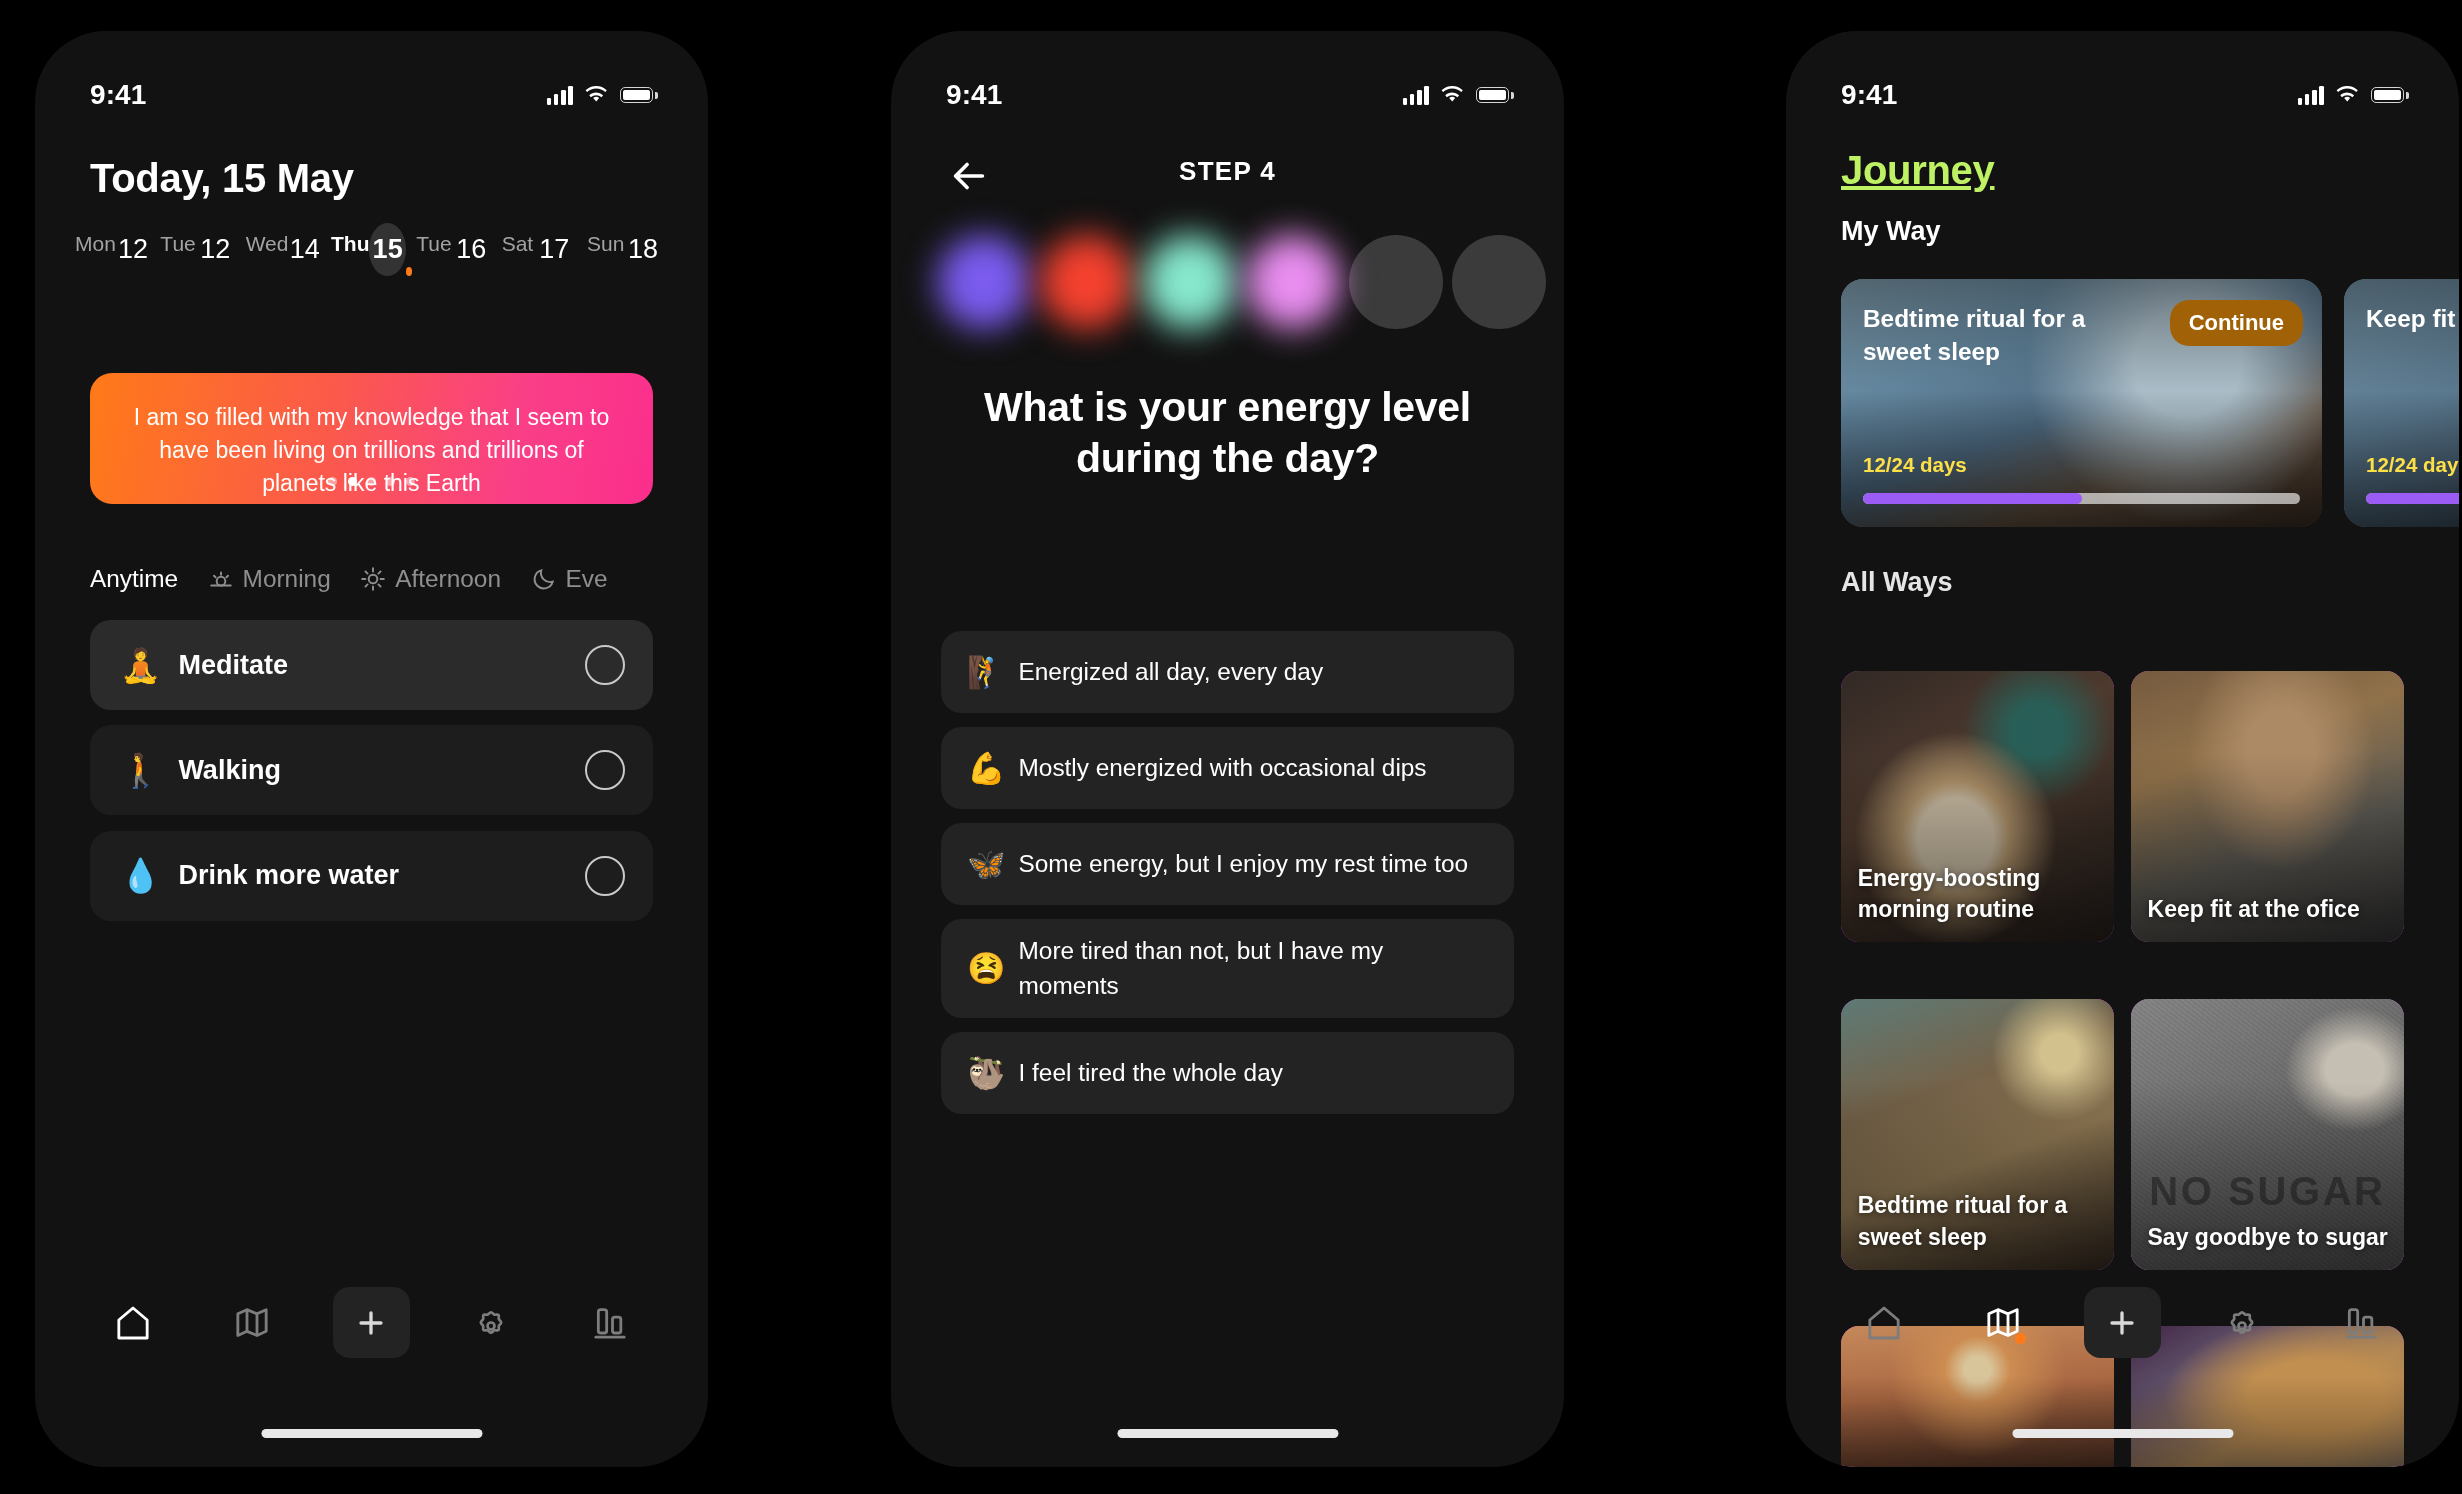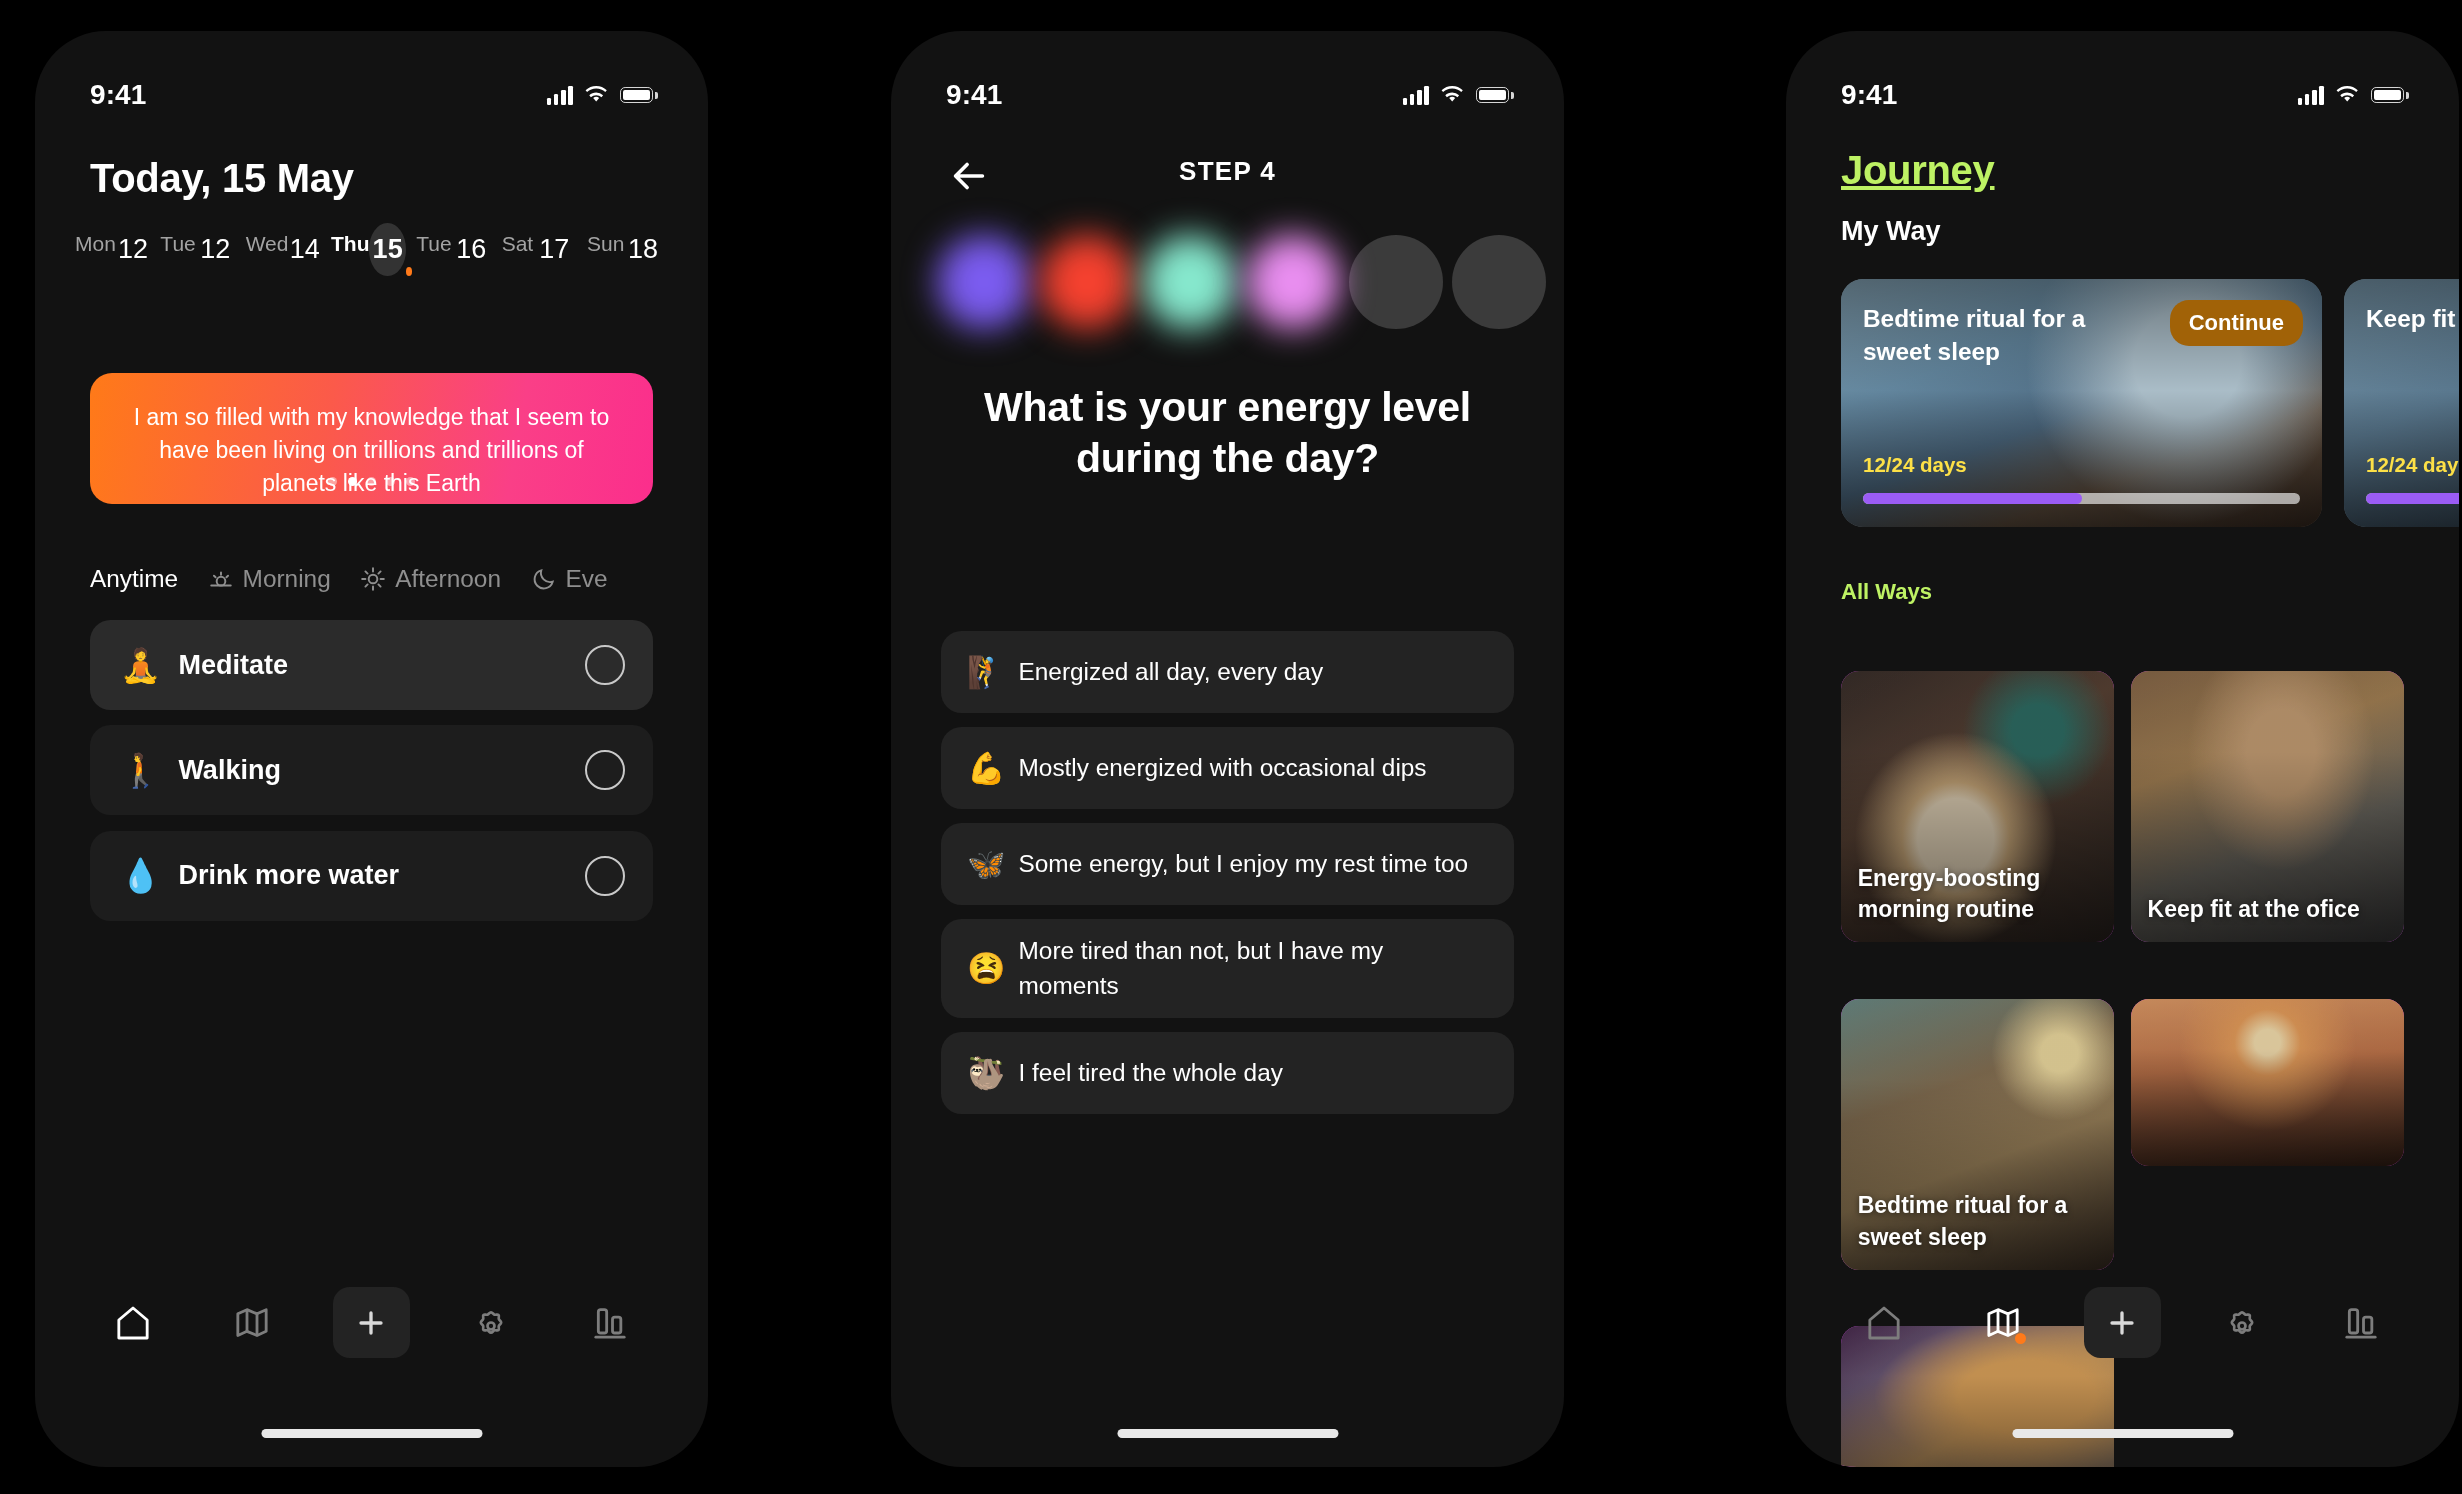--- a/index.html
+++ b/index.html
@@ -107,21 +107,21 @@
   .answers { position:absolute; left:50px; right:50px; top:600px; display:flex; flex-direction:column; gap:14px; }
   .answer { min-height:82px; border-radius:20.5px; background:#232323;
             display:flex; align-items:center; padding:15.4px 26px; }
   .answer .emo { font-size:31px; width:40px; flex:0 0 40px; text-align:center; line-height:1; }
   .answer .atext { color:#fff; font-size:24.4px; line-height:1.4; margin-left:11.5px; }
 
   
   .p3-title { position:absolute; left:55px; top:117px; color:#bef264;
               font-size:40px; font-weight:700; letter-spacing:-0.3px;text-decoration:underline; }
   .p3-sub { position:absolute; left:55px; top:185px; color:#fff; font-size:27px; font-weight:700; }
-  .p3-sub2 { position:absolute; left:55px; top:548px; color:#bef264; font-size:22px; font-weight:700; }
+  .p3-sub2 { position:absolute; left:55px; top:536px; color:#e5e5e5; font-size:27px; font-weight:700; }
 
   .myway { position:absolute; left:55px; top:248px; height:248px; right:0;
            display:flex; gap:22px; }
   .mcard { position:relative; width:481px; flex:0 0 481px; height:248px;
            border-radius:22px; overflow:hidden; background:#2a2a2a; }
   .mcard .imgbg { position:absolute; inset:0; }
   .mcard .shade { position:absolute; inset:0;
                   background:linear-gradient(180deg,rgba(0,0,0,.48) 0%,rgba(0,0,0,.18) 45%,rgba(0,0,0,.62) 100%); }
   .mcard .mtitle { position:absolute; left:22px; top:23px; width:269px;
                    color:#fff; font-size:24.4px; font-weight:700; line-height:1.36; }
@@ -483,20 +483,26 @@
         <div class="gcard">
           <div class="imgbg img-desk"></div>
           <div class="shade"></div>
           <div class="gtitle">Keep fit at the ofice</div>
         </div>
         <div class="gcard">
           <div class="imgbg img-bedroom"></div>
           <div class="shade"></div>
           <div class="gtitle">Bedtime ritual for a sweet sleep</div>
         </div>
+        <div class="gcard">
+          <div class="imgbg img-sugar"></div>
+          <div class="sugar-word">NO SUGAR</div>
+          <div class="shade"></div>
+          <div class="gtitle">Say goodbye to sugar</div>
+        </div>
         <div class="gcard tall">
           <div class="imgbg img-sunrise"></div>
           <div class="shade"></div>
         </div>
         <div class="gcard tall">
           <div class="imgbg img-dog"></div>
           <div class="shade"></div>
         </div>
       </div>
 

